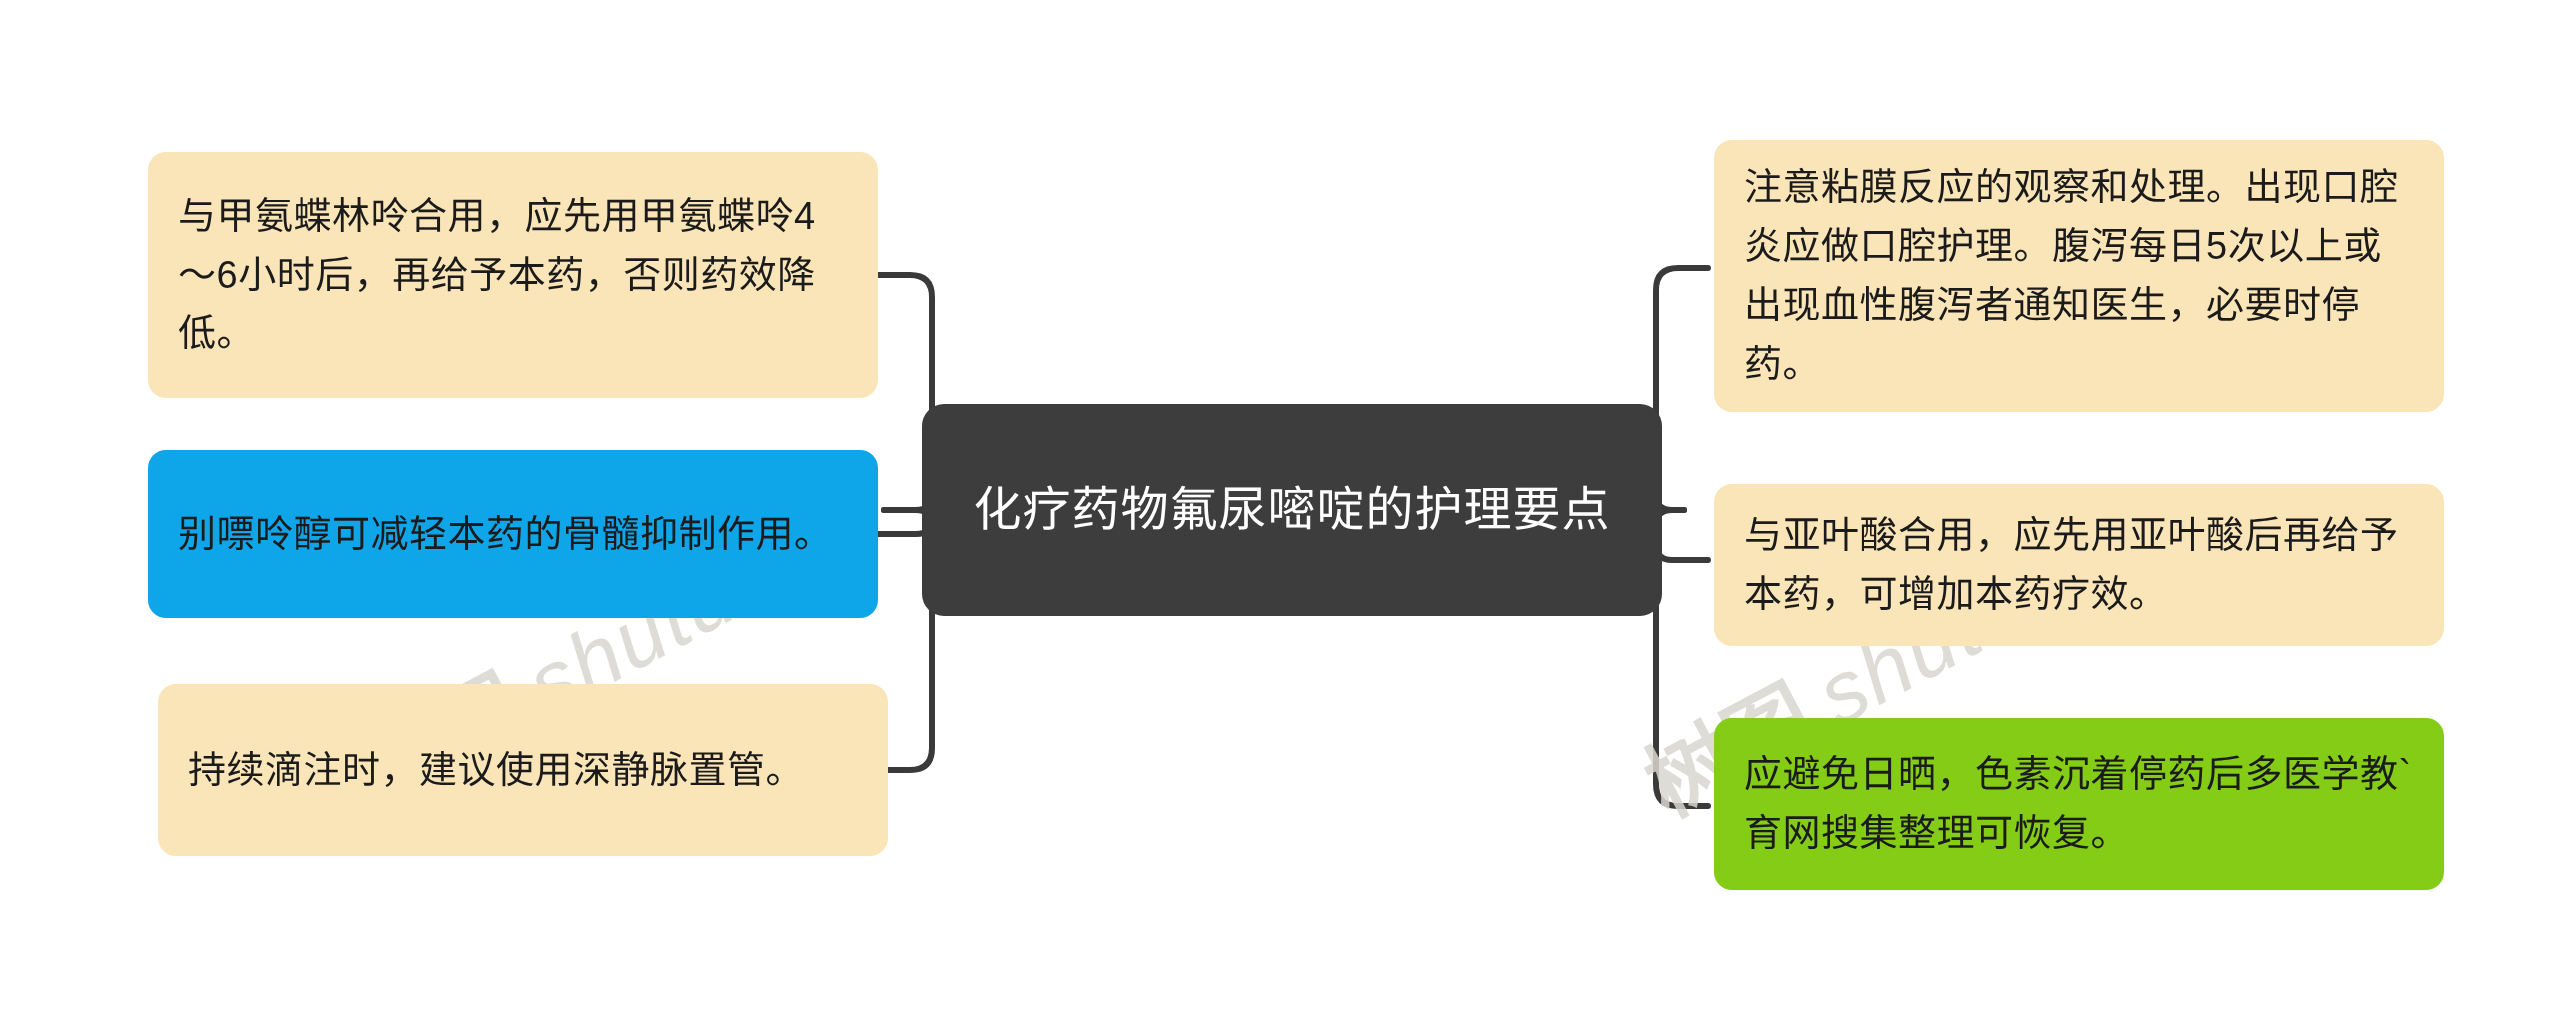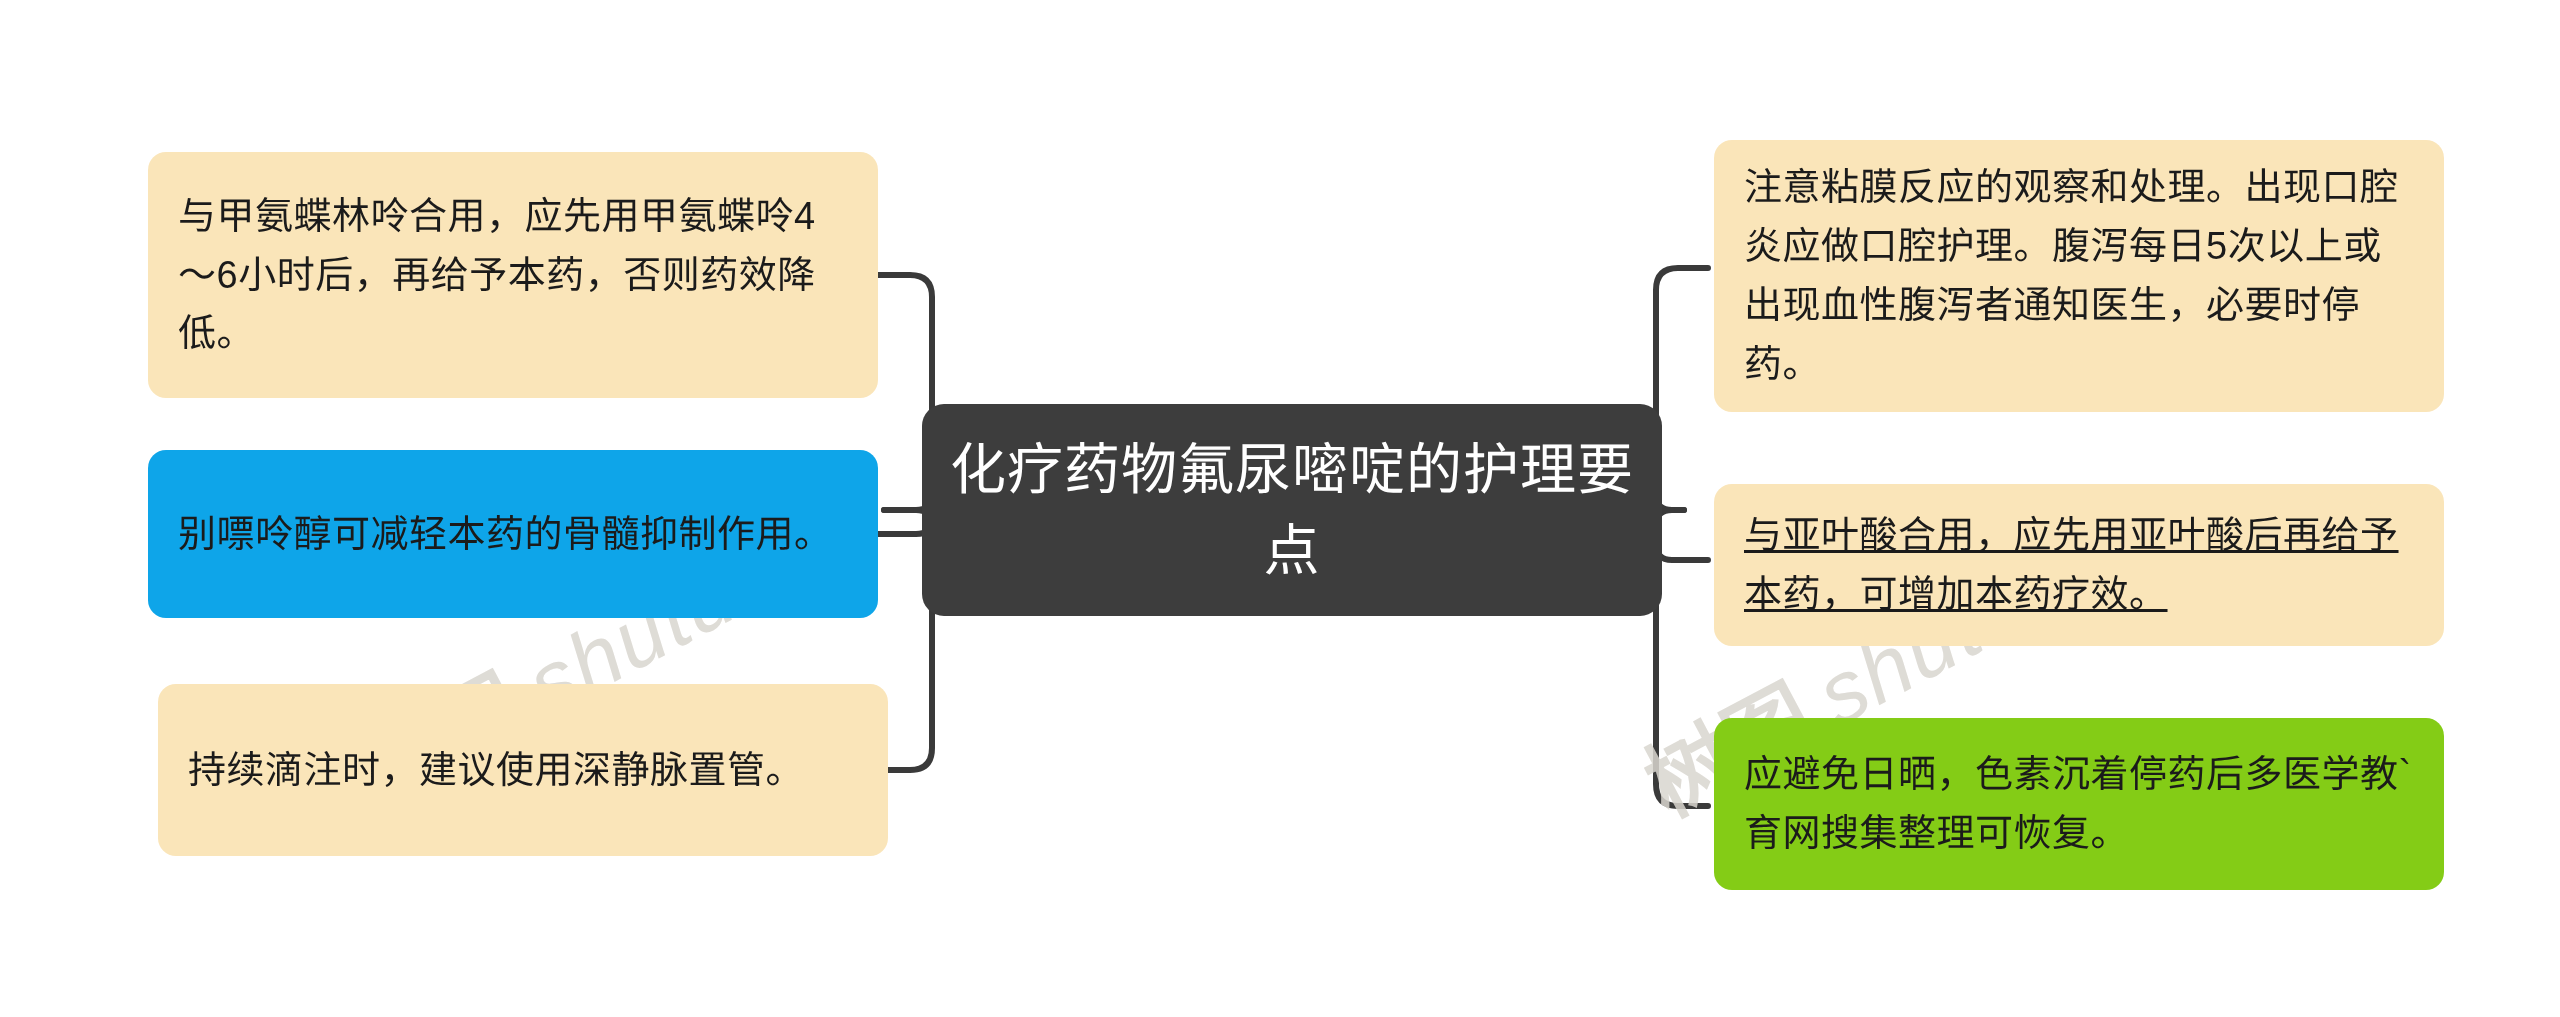--- a/index.html
+++ b/index.html
@@ -79,42 +79,42 @@
 
   
   .leaf.left  { left: 148px;  width: 730px; }
   #leaf-l1 { top: 152px; height: 246px; }
   #leaf-l2 { top: 450px; height: 168px; }
   #leaf-l3 { top: 684px; height: 172px; margin-left: 10px; }
 
   
   .leaf.right { left: 1714px; width: 730px; }
   #leaf-r1 { top: 140px; height: 272px; }
-  #leaf-r2 { top: 484px; height: 162px; text-decoration: underline; }
+  #leaf-r2 { top: 484px; height: 162px; }
   #leaf-r3 { top: 718px; height: 172px; }
 
   
   #central-node {
     position: absolute;
     z-index: 3;
     box-sizing: border-box;
     left: 922px;
     top: 404px;
     width: 740px;
     height: 212px;
     background: #3d3d3d;
     border-radius: 22px;
     color: #ffffff;
-    font-size: 56px;
+    font-size: 48px;
     line-height: 1.45;
     letter-spacing: 1px;
     display: flex;
     align-items: center;
     justify-content: center;
-    text-align: center;
+    text-align: right;
     padding: 18px 23px;
   }
 </style>
 </head>
 <body>
 
 <div id="canvas" style="background: rgb(255, 255, 255);">
 
   <svg id="connectors" viewBox="0 0 2560 1017" xmlns="http://www.w3.org/2000/svg">
 

